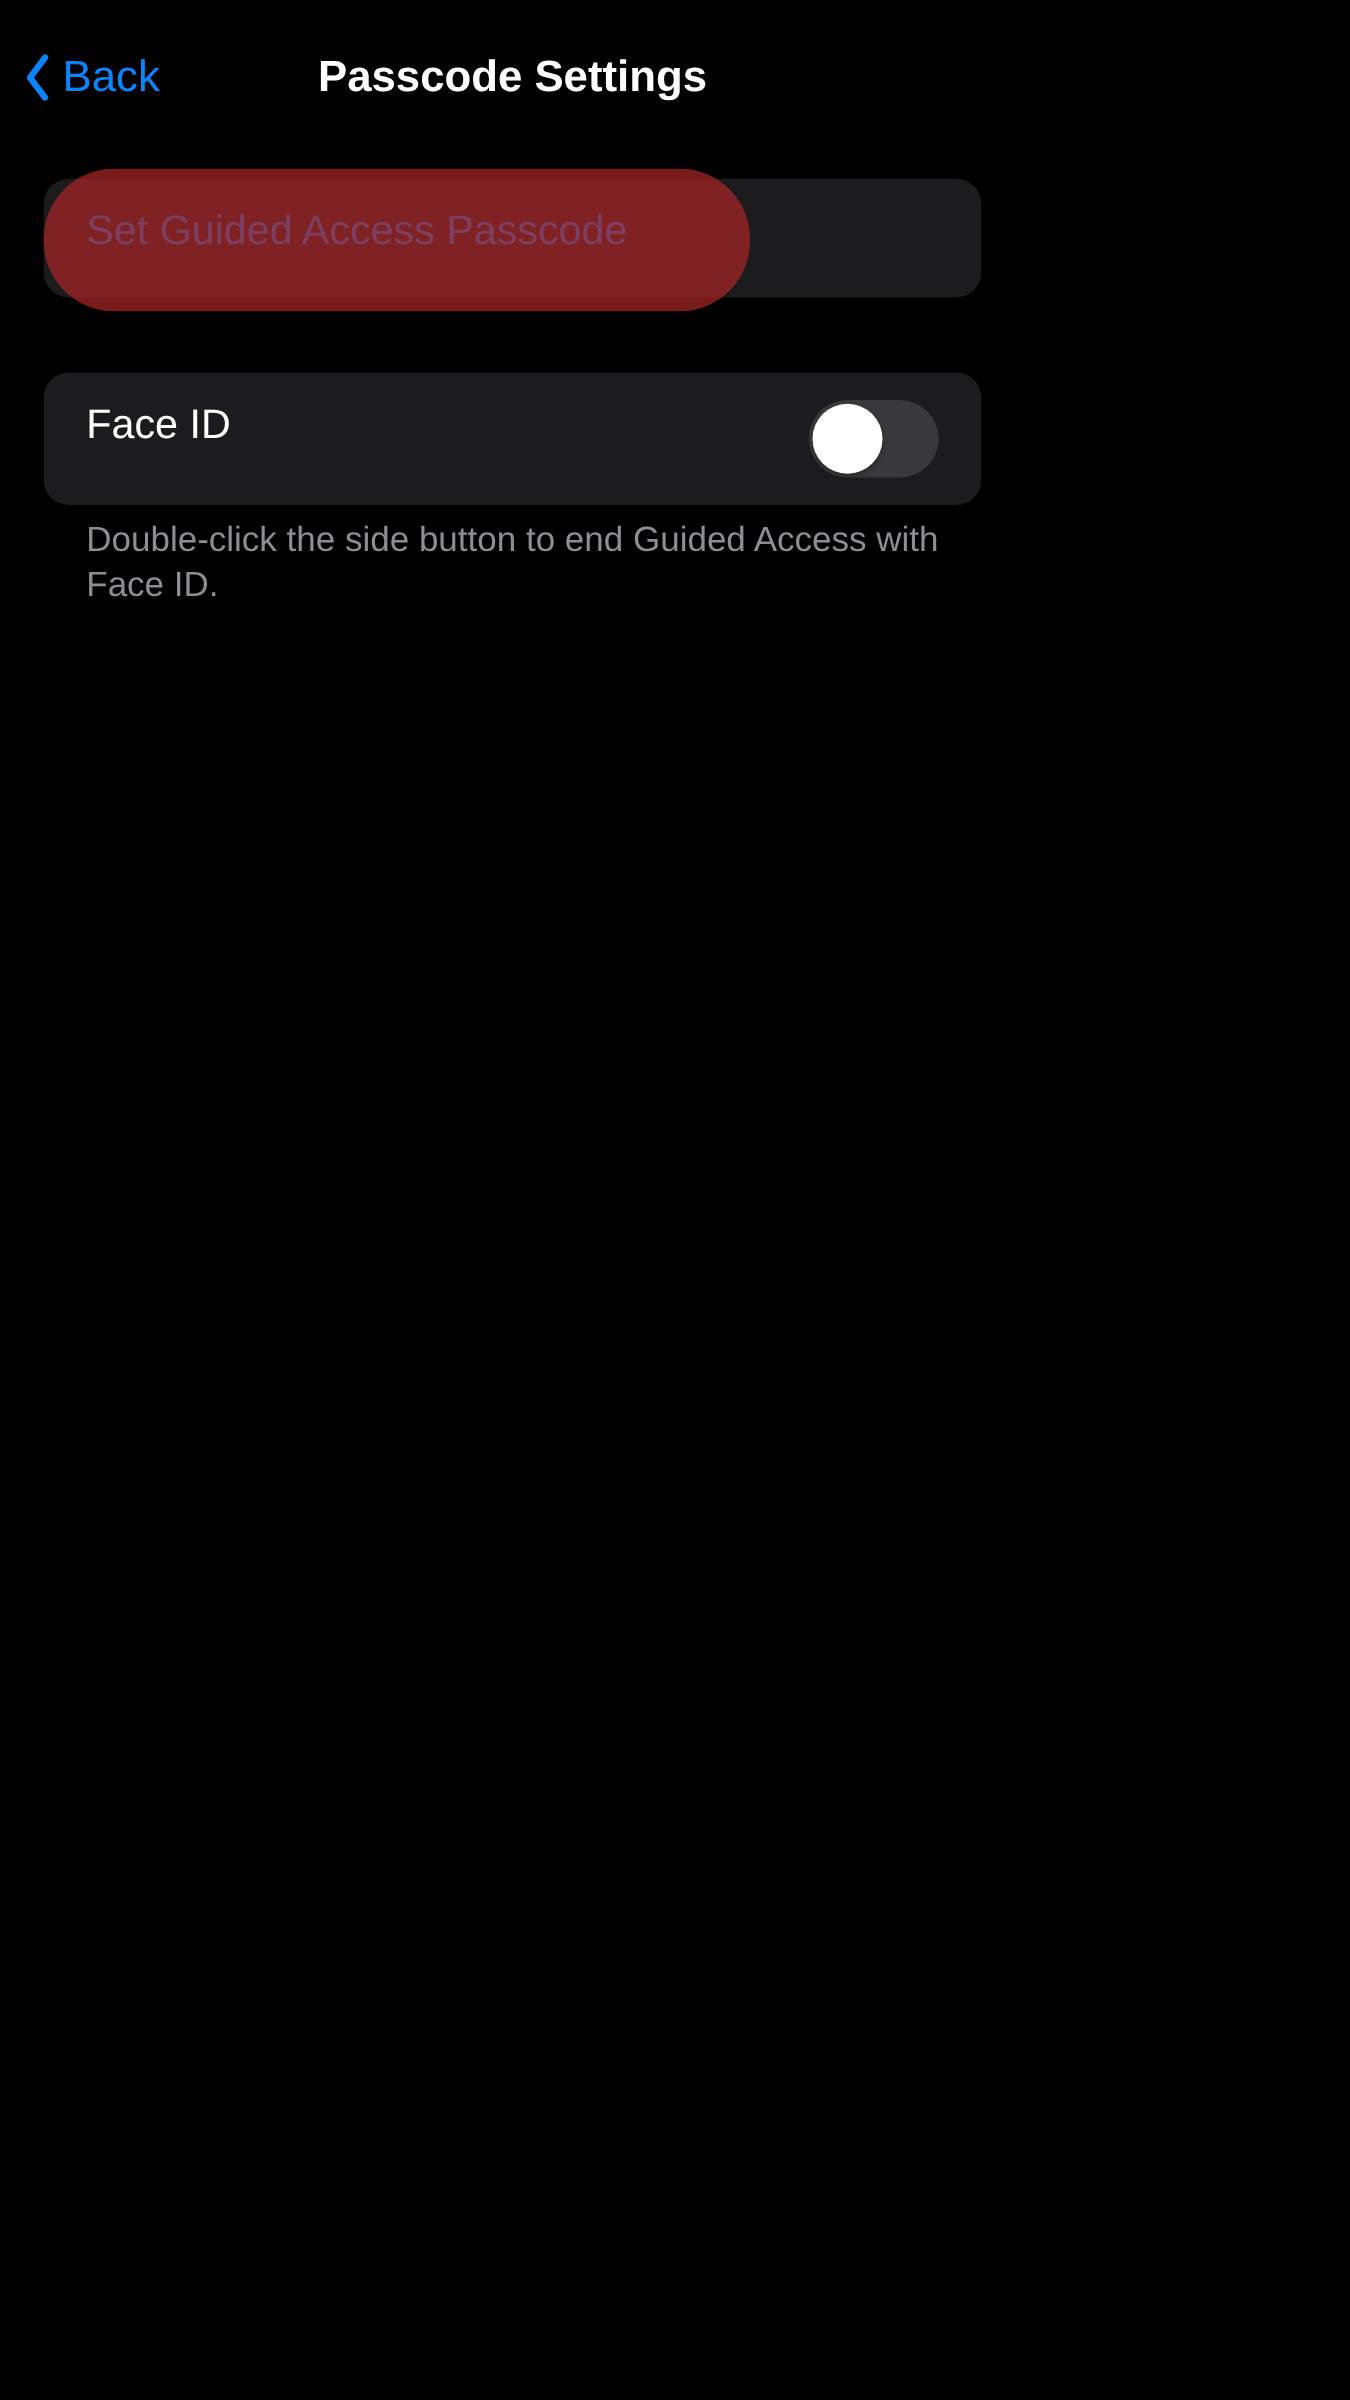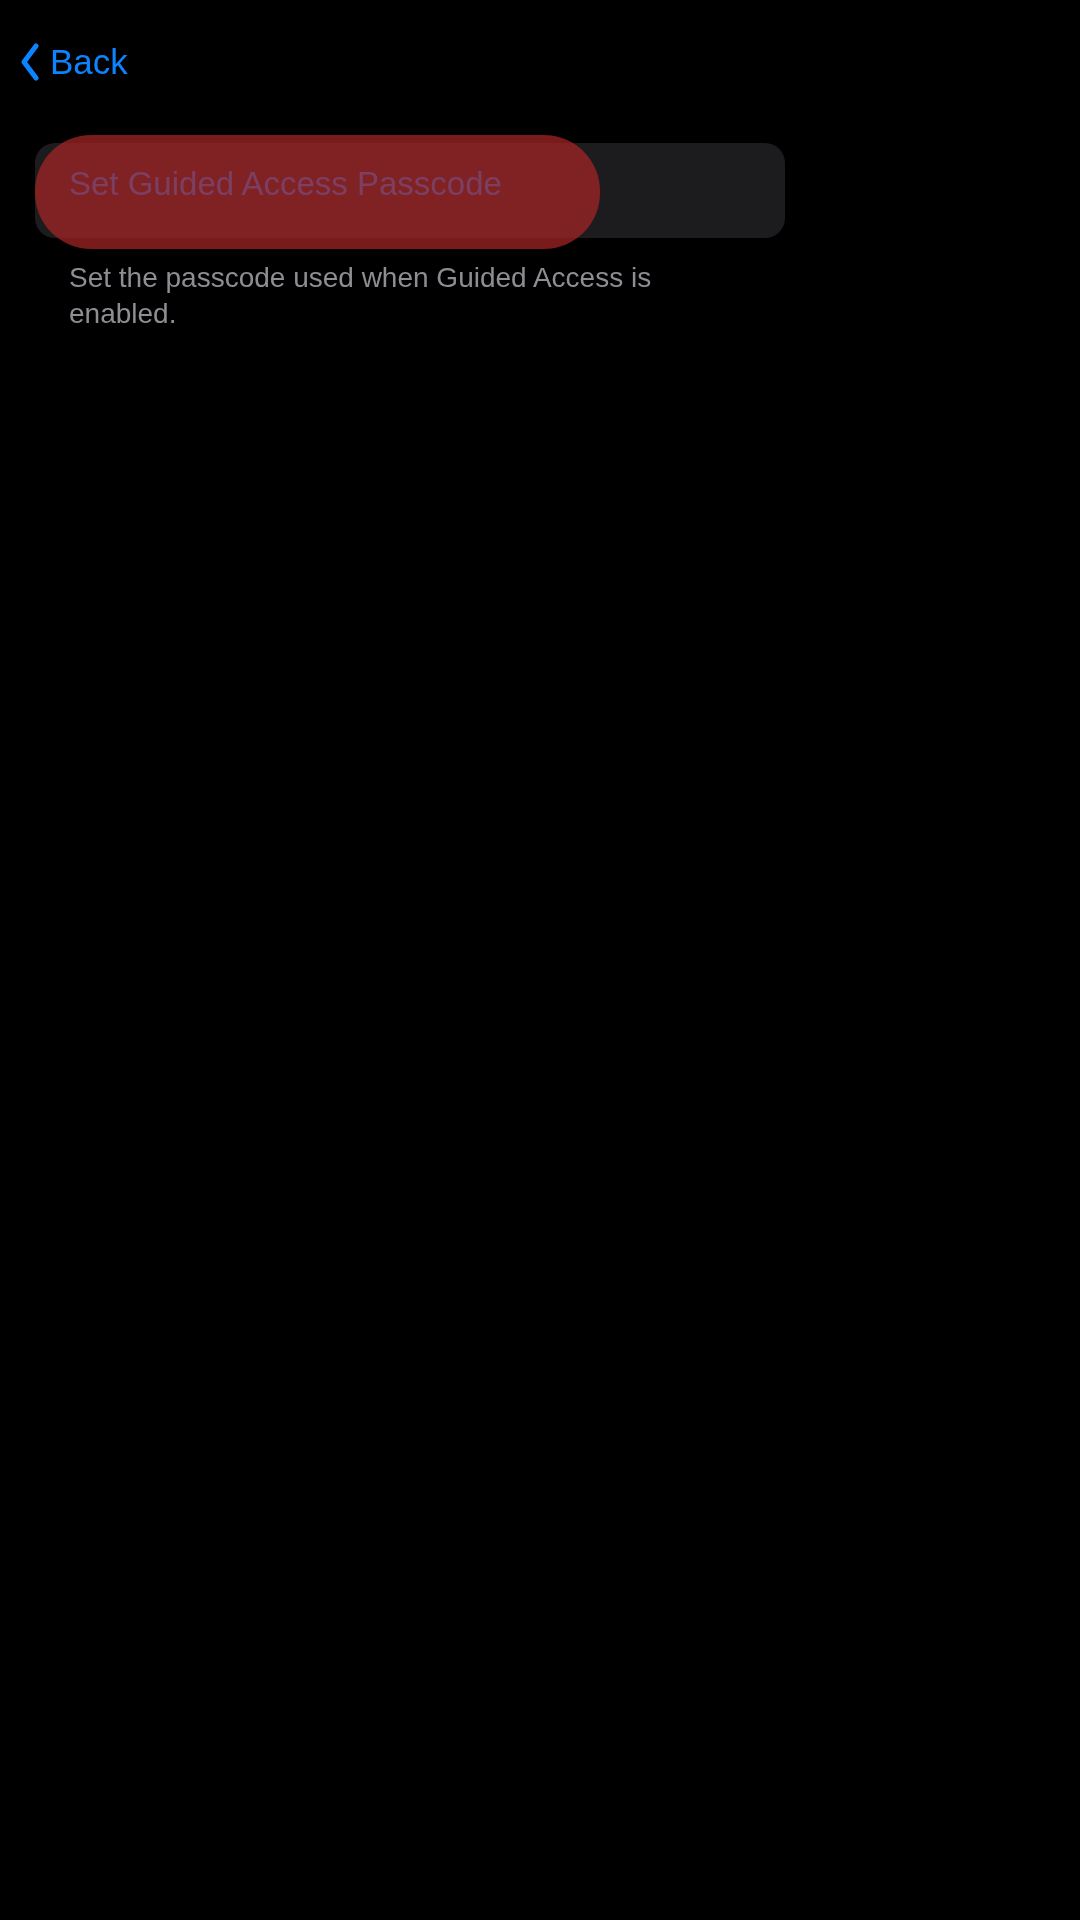--- a/index.html
+++ b/index.html
@@ -124,26 +124,35 @@
 
 <div class="nav-bar">
   <div class="back-button">
     <span class="back-chevron">
       <svg viewBox="0 0 24 40" fill="none" stroke="#0b84ff" stroke-width="5" stroke-linecap="round" stroke-linejoin="round">
         <polyline points="18,4 6,20 18,36"></polyline>
       </svg>
     </span>
     <span>Back</span>
   </div>
+  <div class="nav-title">Passcode Settings</div>
 </div>
 
 <div class="content">
 
   <div class="group">
     <div class="group-row group-row-button">
       <div class="highlight-overlay"></div>
       <span class="button-label">Set Guided Access Passcode</span>
     </div>
-    <div class="footer-text">Set the passcode used when Guided Access is enabled.</div>
   </div>
 
+  <div class="group">
+    <div class="group-row">
+      <span class="row-label">Face ID</span>
+      <div class="toggle">
+        <div class="toggle-knob"></div>
+      </div>
+    </div>
+    <div class="footer-text">Double-click the side button to end Guided Access with Face ID.</div>
+  </div>
 
 </div>
 
 </body></html>

